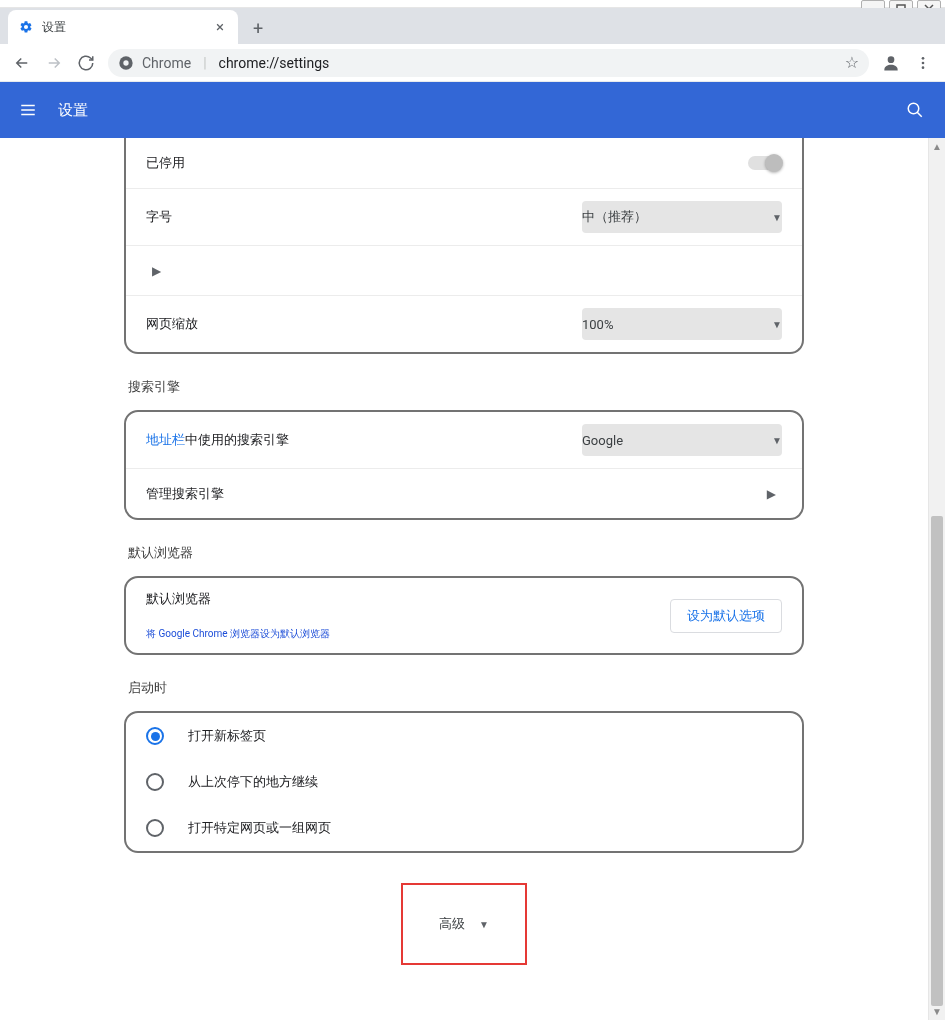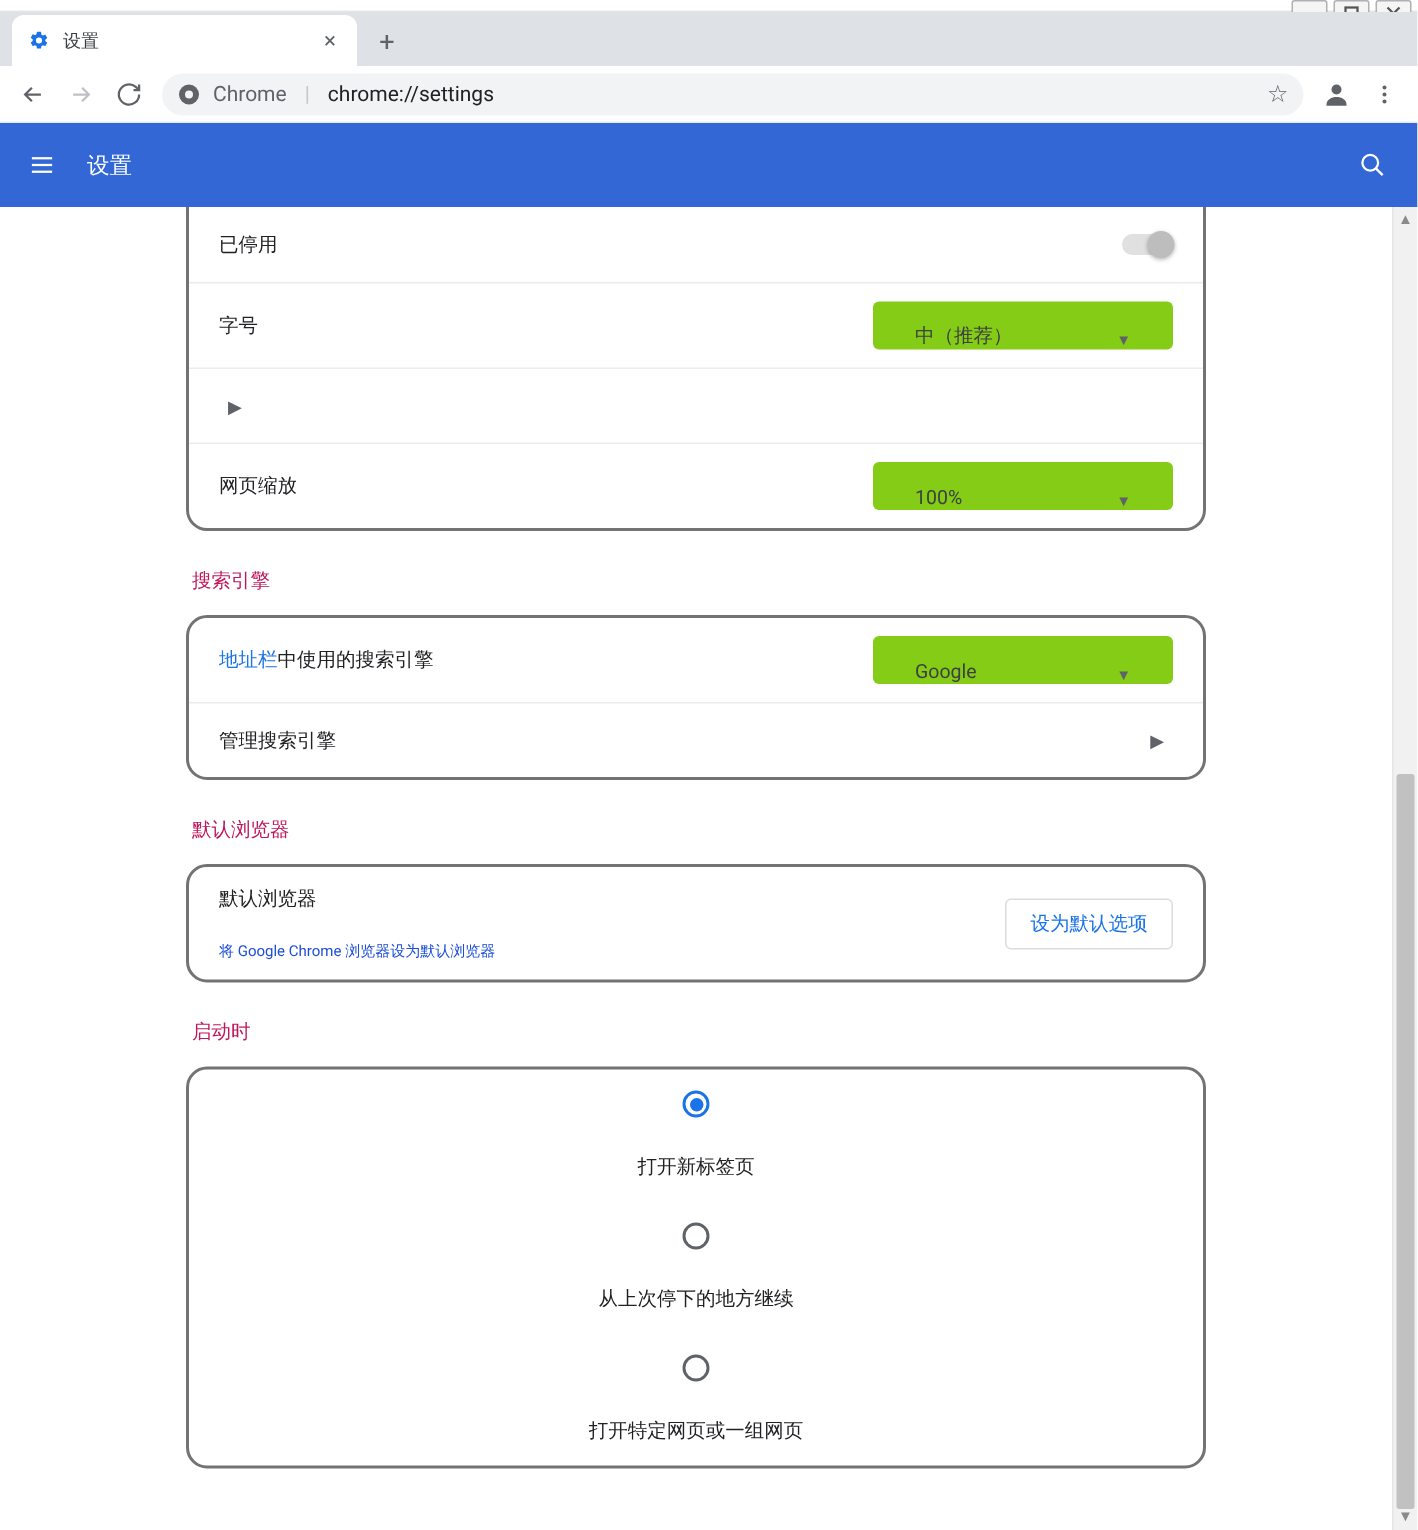--- a/index.html
+++ b/index.html
@@ -213,21 +213,21 @@
   .row-label { flex: 1; }
   .row-label .link { color: #1a73e8; }
   .row-sub {
     font-size: 10px;
     color: #1d4ed8;
     margin-top: 19px;
   }
 
   .section-title {
     font-size: 13px;
-    color: #be185d;
+    color: #404040;
     margin: 20px 4px 14px 4px;
   }
 
   
   .toggle {
     width: 34px; height: 14px;
     background: #bdc1c6;
     border-radius: 7px;
     position: relative;
   }
@@ -241,25 +241,25 @@
     left: -1px;
     box-shadow: 0 1px 3px rgba(0,0,0,.3);
   }
   .toggle.off-right::after { left: auto; right: -1px; }
   .toggle.disabled { background: #e0e0e0; }
   .toggle.disabled::after { background: #bdbdbd; left: auto; right: -1px; }
 
   .select {
     min-width: 200px;
     height: 32px;
-    background: #84cc16;
+    background: #e5e5e5;
     border-radius: 4px;
     display: flex;
-    align-items: flex-end;
-    padding: 0 28px;
+    align-items: center;
+    padding: 0 0;
     font-size: 13px;
     color: #3c4043;
     gap: 8px;
   }
   .select .sel-label { flex:1; }
   .caret { color: #5f6368; font-size: 10px; }
 
   .chevron {
     color: #5f6368;
     font-size: 12px;
@@ -294,21 +294,20 @@
     border-radius: 50%;
   }
 
   .radio-row {
     padding: 14px 20px;
     display: flex;
     align-items: center;
     gap: 24px;
     font-size: 13px;
     color: #202124;
-    flex-direction: column;
   }
 
   .advanced-wrap {
     display: flex;
     justify-content: center;
     margin-top: 30px;
     margin-bottom: 40px;
   }
   .advanced-btn {
     border: 2px solid #e53935;

